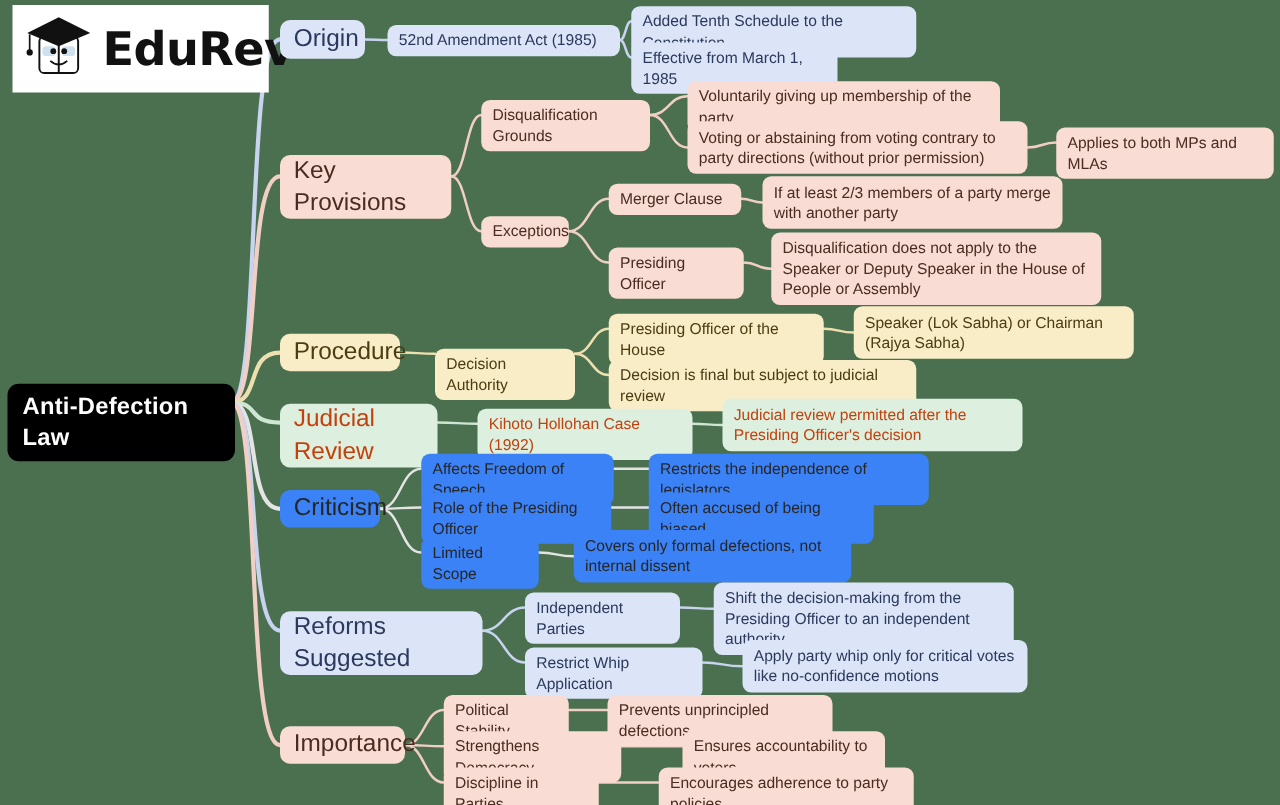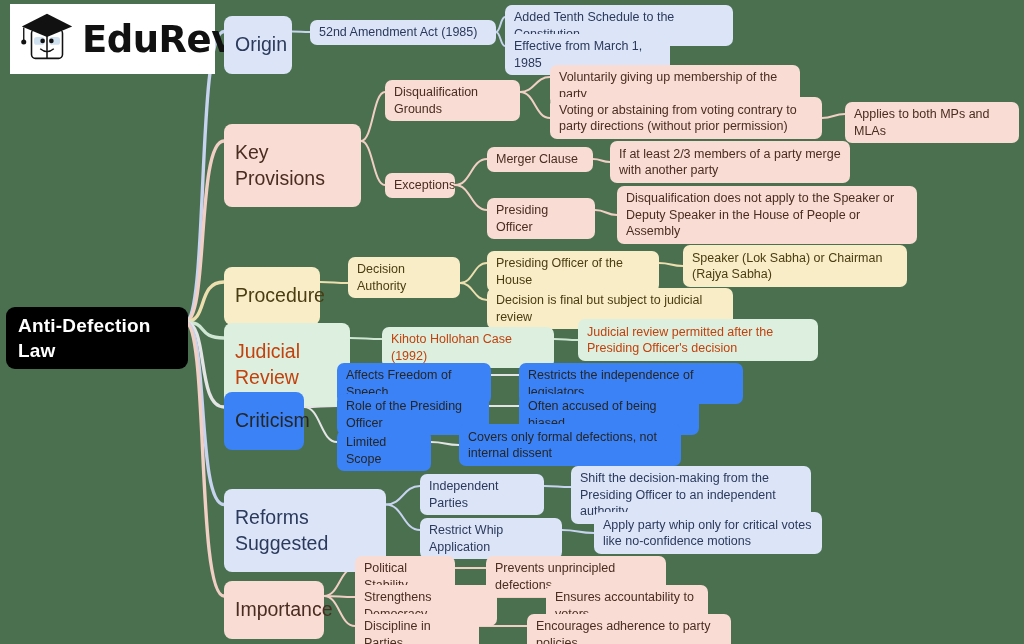--- a/index.html
+++ b/index.html
@@ -34,21 +34,21 @@
     line-height:1.32;
     white-space:pre-line;
   }
   .root{
     background:#000000;color:#ffffff;
     font-weight:700;font-size:19px;
     border-radius:9px;padding:6px 12px;
     letter-spacing:.2px;
   }
   
-  .l1{font-size:19.5px;border-radius:8px;padding:16px 11px;}
+  .l1{font-size:19.5px;border-radius:8px;padding:0 11px;}
   .l2{font-size:12.5px;}
   .l3{font-size:12.5px;}
 
   
   .c-blue  {background:#dce4f7;color:#2b3a5c;}
   .c-pink  {background:#f9dcd3;color:#4a2c22;}
   .c-yellow{background:#f9edc7;color:#4a3d12;}
   .c-green {background:#ddf0e0;color:#c2410c;}
   .c-white {background:#3b82f6;color:#262626;}
 </style>
@@ -124,23 +124,23 @@
     <div class="node l3 c-blue" style="left: 505px; top: 34px; width: 165px; min-height: 24px;"><span>Effective from March 1, 1985</span></div>
     <div class="node l1 c-pink" style="left: 224px; top: 124px; width: 137px; min-height: 34px;"><span>Key Provisions</span></div>
     <div class="node l2 c-pink" style="left: 385px; top: 80px; width: 135px; min-height: 24px;"><span>Disqualification Grounds</span></div>
     <div class="node l3 c-pink" style="left: 550px; top: 65px; width: 250px; min-height: 24px;"><span>Voluntarily giving up membership of the party</span></div>
     <div class="node l3 c-pink" style="left: 550px; top: 97px; width: 272px; min-height: 42px;"><span>Voting or abstaining from voting contrary to party directions (without prior permission)</span></div>
     <div class="node l3 c-pink" style="left: 845px; top: 102px; width: 174px; min-height: 24px;"><span>Applies to both MPs and MLAs</span></div>
     <div class="node l2 c-pink" style="left: 385px; top: 173px; width: 70px; min-height: 24px;"><span>Exceptions</span></div>
     <div class="node l2 c-pink" style="left: 487px; top: 147px; width: 106px; min-height: 24px;"><span>Merger Clause</span></div>
     <div class="node l3 c-pink" style="left: 610px; top: 141px; width: 240px; min-height: 42px;"><span>If at least 2/3 members of a party merge with another party</span></div>
     <div class="node l2 c-pink" style="left: 487px; top: 198px; width: 108px; min-height: 24px;"><span>Presiding Officer</span></div>
-    <div class="node l3 c-pink" style="left: 617px; top: 186px; width: 300px; min-height: 58px;"><span>Disqualification does not apply to the Speaker or Deputy Speaker in the House of People or Assembly</span></div>
+    <div class="node l3 c-pink" style="left: 617px; top: 186px; width: 264px; min-height: 58px;"><span>Disqualification does not apply to the Speaker or Deputy Speaker in the House of People or Assembly</span></div>
     <div class="node l1 c-yellow" style="left: 224px; top: 267px; width: 96px; min-height: 30px;"><span>Procedure</span></div>
-    <div class="node l2 c-yellow" style="left: 348px; top: 257px; width: 112px; min-height: 24px;"><span>Decision Authority</span></div>
+    <div class="node l2 c-yellow" style="left: 348px; top: 279px; width: 112px; min-height: 24px;"><span>Decision Authority</span></div>
     <div class="node l2 c-yellow" style="left: 487px; top: 251px; width: 172px; min-height: 24px;"><span>Presiding Officer of the House</span></div>
     <div class="node l3 c-yellow" style="left: 683px; top: 245px; width: 224px; min-height: 42px;"><span>Speaker (Lok Sabha) or Chairman (Rajya Sabha)</span></div>
     <div class="node l2 c-yellow" style="left: 487px; top: 288px; width: 246px; min-height: 24px;"><span>Decision is final but subject to judicial review</span></div>
     <div class="node l1 c-green" style="left: 224px; top: 323px; width: 126px; min-height: 30px;"><span>Judicial Review</span></div>
     <div class="node l2 c-green" style="left: 382px; top: 327px; width: 172px; min-height: 24px;"><span>Kihoto Hollohan Case (1992)</span></div>
     <div class="node l3 c-green" style="left: 578px; top: 319px; width: 240px; min-height: 42px;"><span>Judicial review permitted after the Presiding Officer's decision</span></div>
     <div class="node l1 c-white" style="left: 224px; top: 392px; width: 80px; min-height: 30px;"><span>Criticism</span></div>
     <div class="node l2 c-white" style="left: 337px; top: 363px; width: 154px; min-height: 24px;"><span>Affects Freedom of Speech</span></div>
     <div class="node l3 c-white" style="left: 519px; top: 363px; width: 224px; min-height: 24px;"><span>Restricts the independence of legislators</span></div>
     <div class="node l2 c-white" style="left: 337px; top: 394px; width: 152px; min-height: 24px;"><span>Role of the Presiding Officer</span></div>

